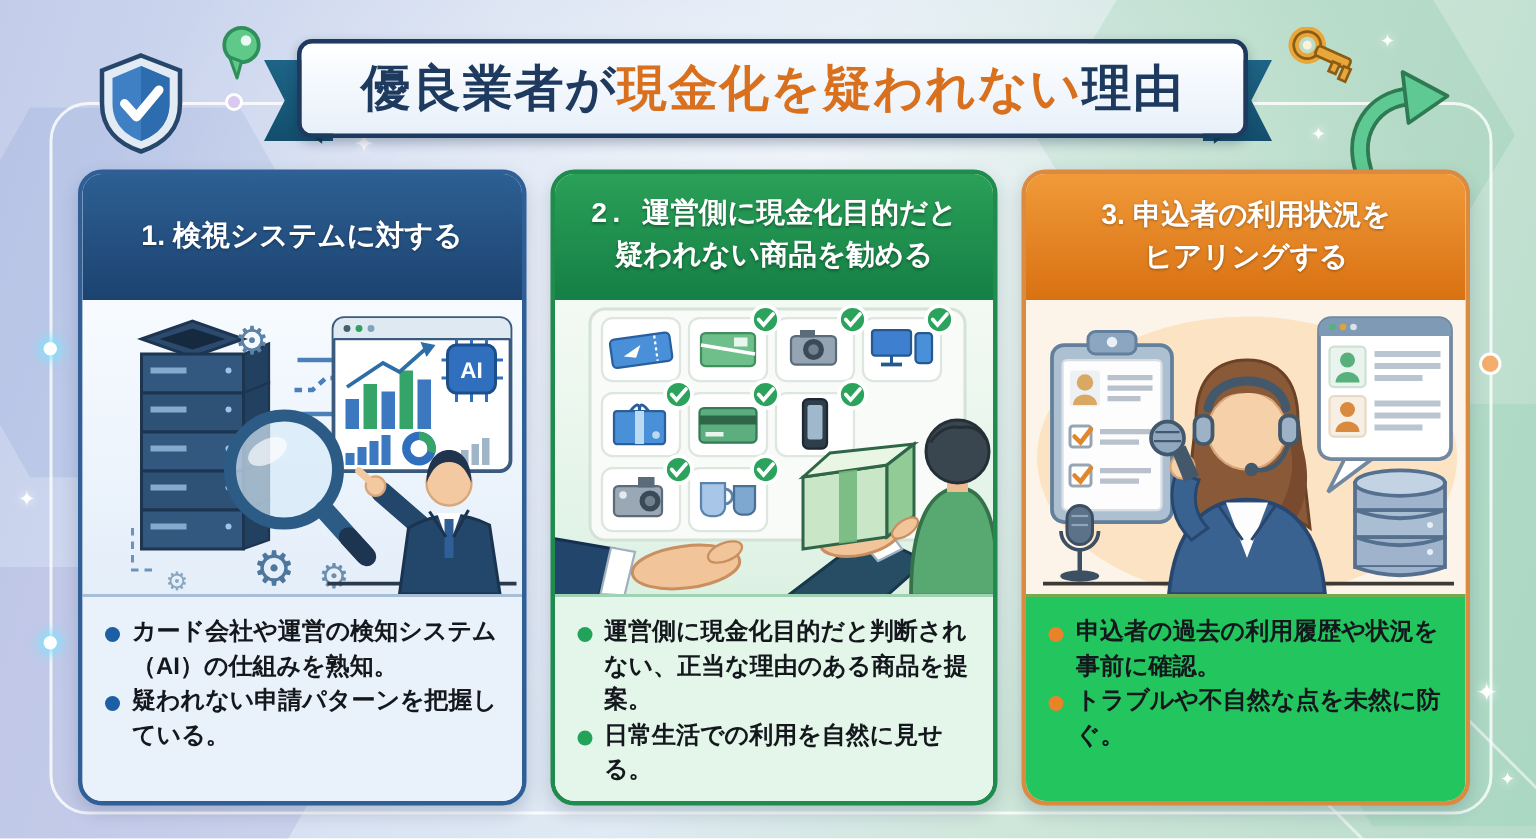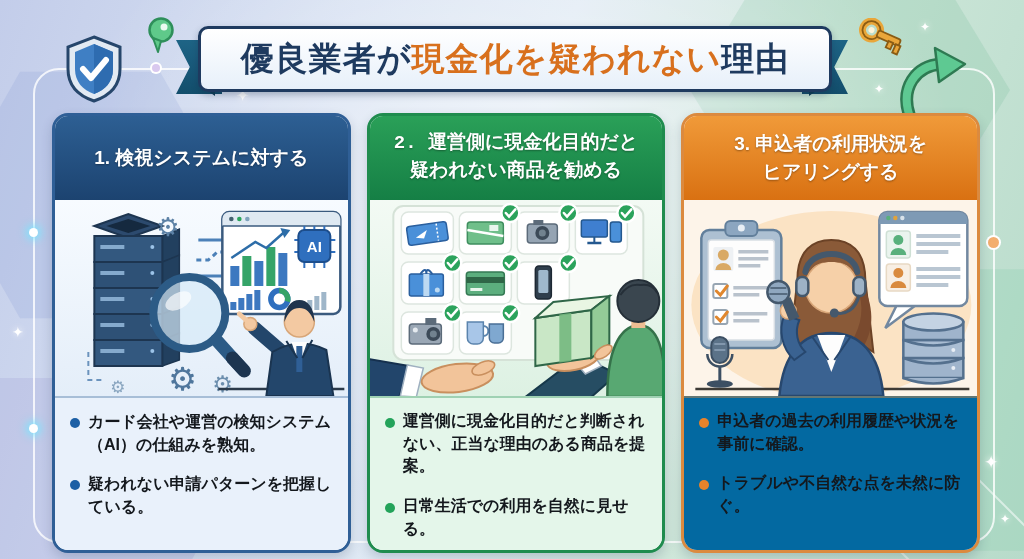--- a/index.html
+++ b/index.html
@@ -36,22 +36,22 @@
   .card.c1{border-color:#2f5f96;}.card.c2{border-color:#1f8c4e;font-family:Liberation Mono, monospace;}.card.c3{border-color:#db8a3f;}
   .card-header{height:84px;display:flex;flex-direction:column;align-items:center;justify-content:center;
     color:#fff;font-weight:800;font-size:19px;line-height:1.45;text-shadow:0 1px 2px rgba(0,0,0,.35);text-align:center;}
   .c1 .card-header{background:linear-gradient(#2d5f93,#1c4370);}
   .c2 .card-header{background:linear-gradient(#2aa058,#157f45);}
   .c3 .card-header{background:linear-gradient(#f09a39,#d97112);}
   .card-illo{display:block;width:100%;height:196px;}
   .card-body{flex:1;padding:13px 10px 8px 13px;}
   .c1 .card-body{background:#e9f1fb;border-top:2px solid rgba(47,95,150,.35);}
   .c2 .card-body{background:#e4f6ea;border-top:2px solid rgba(31,140,78,.35);}
-  .c3 .card-body{background:#0369a1;border-top:2px solid rgba(219,138,63,.45);font-family:Liberation Mono, monospace;}
-  .card-body ul{margin:0;padding:0;list-style:none;display:flex;flex-direction:column;gap:17px;}
+  .c3 .card-body{background:#22c55e;border-top:2px solid rgba(219,138,63,.45);}
+  .card-body ul{margin:0;padding:0;list-style:none;display:flex;flex-direction:column;gap:1px;}
   .card-body li{display:flex;font-size:16px;font-weight:700;color:#14181d;line-height:1.42;}
   .bdot{flex:none;width:10px;height:10px;border-radius:50%;margin:7px 8px 0 2px;}
   .c1 .bdot{background:#1c5fa5;}.c2 .bdot{background:#23a35a;}.c3 .bdot{background:#e8832a;}
 </style>
 </head>
 <body>
 
 <div id="stage">
 
   <div class="hex" style="left:-50px;top:55px;width:280px;height:280px;background:rgba(150,170,220,.28);"></div>

